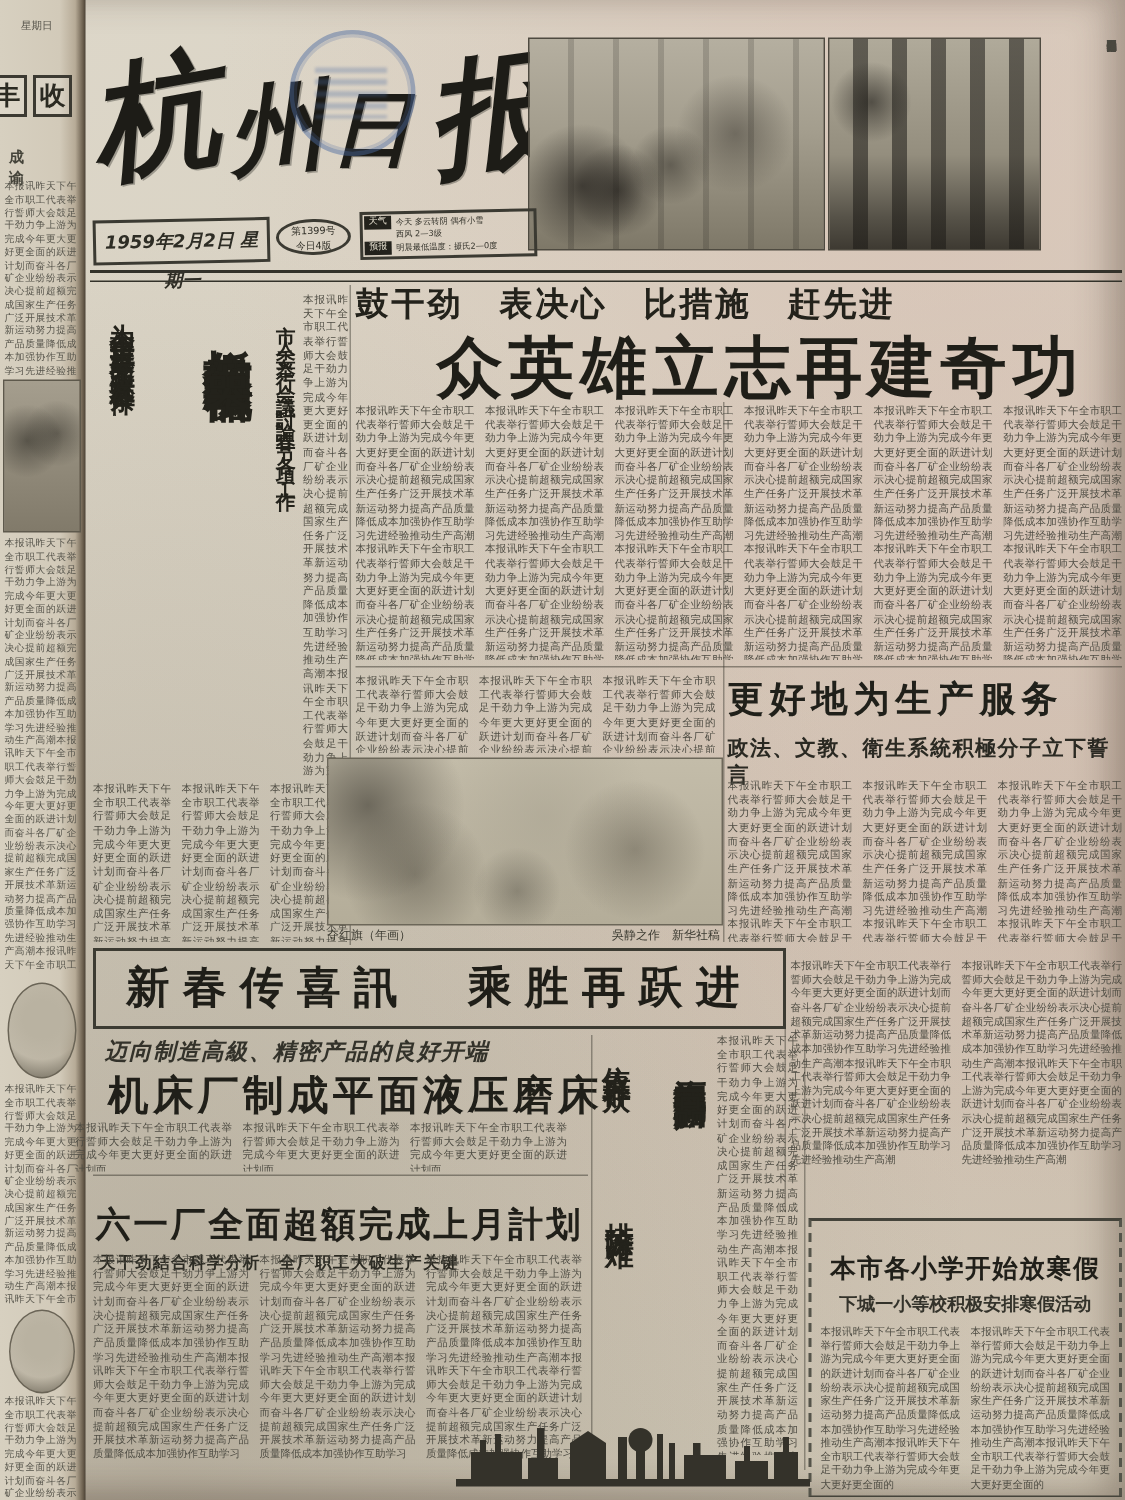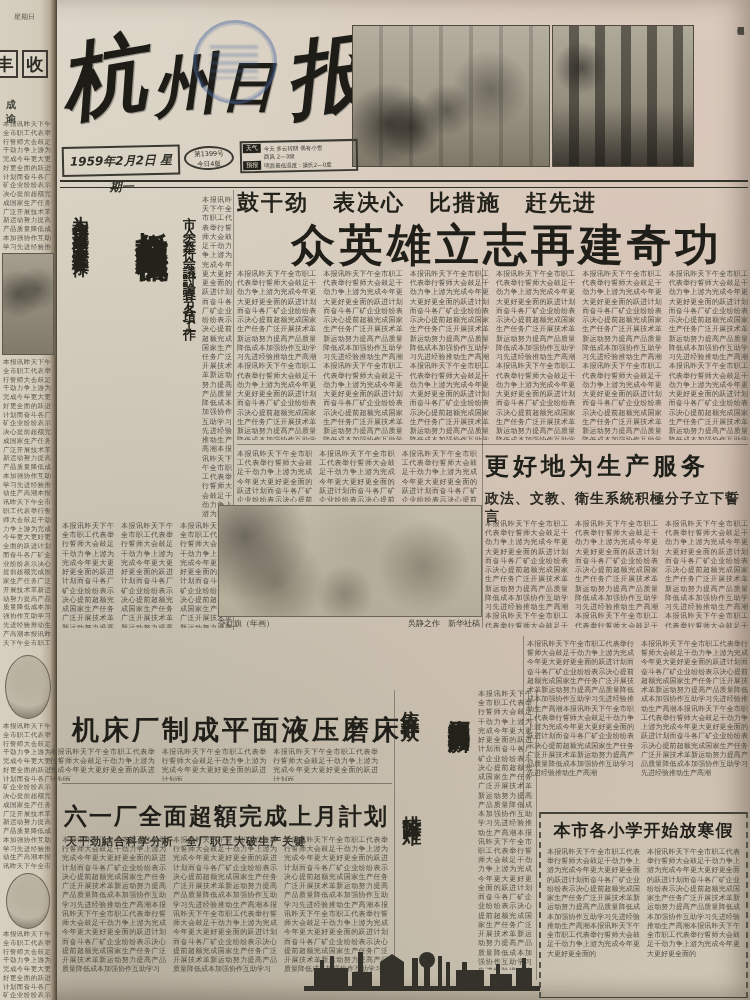--- a/index.html
+++ b/index.html
@@ -76,21 +76,21 @@
   .mk-kicker{left:70px;top:692px;width:340px;height:20px;font-size:15px;font-weight:bold;font-style:italic;color:#33322a;letter-spacing:1px;}
   .mk-head{left:72px;top:712px;width:352px;height:34px;font-size:27px;font-weight:bold;letter-spacing:3px;color:#201f19;}
   .ly-kicker{left:66px;top:786px;width:330px;height:14px;font-size:11px;font-weight:bold;color:#2c2b23;letter-spacing:1px;margin-top:48px;}
   .ly-head{left:64px;top:801px;width:334px;height:30px;font-size:23px;font-weight:bold;letter-spacing:2px;color:#201f19;}
   
   .slogan1{left:400px;top:696px;width:24px;height:95px;font-size:19px;letter-spacing:4px;}
   .slogan2{left:402px;top:800px;width:24px;height:95px;font-size:19px;letter-spacing:4px;}
   .auto-head{left:432px;top:702px;width:40px;height:275px;font-size:22px;letter-spacing:1px;line-height:1.1;}
   
   .school-box{left:539px;top:812px;width:209px;height:186px;border-top:2px solid #44433a;border-bottom:1px solid #44433a;
-     border-left:2px dashed #55544a;border-right:2px dashed #55544a;box-sizing:border-box;padding:5px 6px;}
+     border-left:2px dashed #55544a;border-right:2px dashed #55544a;box-sizing:border-box;padding:20px 6px;}
   .school-head{font-size:17px;font-weight:bold;letter-spacing:1px;text-align:center;color:#201f19;}
   .school-sub{font-size:12px;font-weight:bold;text-align:center;color:#33322a;margin-top:4px;}
   
   .illu{left:218px;top:505px;width:262px;height:110px;border:1px solid #6c6759;background:
       radial-gradient(circle at 10% 28%, rgba(55,52,44,.6), transparent 26%),
       radial-gradient(circle at 22% 70%, rgba(70,66,55,.45), transparent 22%),
       radial-gradient(circle at 48% 80%, rgba(60,57,48,.35), transparent 18%),
       radial-gradient(circle at 78% 55%, rgba(75,70,58,.4), transparent 22%),
       radial-gradient(circle at 55% 35%, rgba(170,164,146,.6), transparent 45%),
       linear-gradient(180deg,#c3bca9,#b4ad99);}
@@ -195,21 +195,25 @@
   </div>
   <div class="vr" style="left:482px;top:268px;height:360px;"></div>
   <div class="vr" style="left:523px;top:636px;height:172px;"></div>
 
   <div class="abs illu"></div>
   <div class="abs illu-captions">
     <span>夺红旗（年画）</span>
     <span>吳静之作　新华社稿</span>
   </div>
 
-
+  <div class="abs banner-box">
+    <div class="bh serif">新春传喜訊　乘胜再跃进</div>
+  </div>
+
+  <div class="abs mk-kicker serif">迈向制造高級、精密产品的良好开端</div>
   <div class="abs mk-head serif">机床厂制成平面液压磨床</div>
   <div class="abs cols" style="left:50px;top:748px;width:328px;height:33px;">
     <div class="col">本报讯昨天下午全市职工代表举行誓师大会鼓足干劲力争上游为完成今年更大更好更全面的跃进计划而</div>
     <div class="col">本报讯昨天下午全市职工代表举行誓师大会鼓足干劲力争上游为完成今年更大更好更全面的跃进计划而</div>
     <div class="col">本报讯昨天下午全市职工代表举行誓师大会鼓足干劲力争上游为完成今年更大更好更全面的跃进计划而</div>
   </div>
   <div class="hr" style="left:62px;top:783px;width:330px;"></div>
 
   <div class="abs ly-kicker">天干劲結合科学分析　全厂职工大破生产关键</div>
   <div class="abs ly-head serif">六一厂全面超額完成上月計划</div>
@@ -221,20 +225,21 @@
   <div class="vr" style="left:394px;top:690px;height:290px;"></div>
 
   <div class="abs vhead slogan1">依靠群众</div>
   <div class="abs vhead slogan2">排除万难</div>
   <div class="abs vhead auto-head serif">汽車厂提前制成三种新产品</div>
   <div class="abs col" style="left:478px;top:690px;width:54px;height:280px;">本报讯昨天下午全市职工代表举行誓师大会鼓足干劲力争上游为完成今年更大更好更全面的跃进计划而奋斗各厂矿企业纷纷表示决心提前超额完成国家生产任务广泛开展技术革新运动努力提高产品质量降低成本加强协作互助学习先进经验推动生产高潮本报讯昨天下午全市职工代表举行誓师大会鼓足干劲力争上游为完成今年更大更好更全面的跃进计划而奋斗各厂矿企业纷纷表示决心提前超额完成国家生产任务广泛开展技术革新运动努力提高产品质量降低成本加强协作互助学习先进经验推动生产高潮本报讯昨天下午全市职工代表举行誓师大会鼓足干劲力争上游为完成今年更大更好更全面的跃进计划而奋斗各厂矿企业纷纷表示决心提前超额完成国家生产任务广泛开展技术革新运动</div>
   <div class="vr" style="left:536px;top:690px;height:290px;"></div>
 
   <div class="abs school-box">
     <div class="school-head serif">本市各小学开始放寒假</div>
+    <div class="school-sub serif">下城一小等校积极安排寒假活动</div>
     <div class="cols" style="width:100%;height:112px;margin-top:6px;">
       <div class="col">本报讯昨天下午全市职工代表举行誓师大会鼓足干劲力争上游为完成今年更大更好更全面的跃进计划而奋斗各厂矿企业纷纷表示决心提前超额完成国家生产任务广泛开展技术革新运动努力提高产品质量降低成本加强协作互助学习先进经验推动生产高潮本报讯昨天下午全市职工代表举行誓师大会鼓足干劲力争上游为完成今年更大更好更全面的</div>
       <div class="col">本报讯昨天下午全市职工代表举行誓师大会鼓足干劲力争上游为完成今年更大更好更全面的跃进计划而奋斗各厂矿企业纷纷表示决心提前超额完成国家生产任务广泛开展技术革新运动努力提高产品质量降低成本加强协作互助学习先进经验推动生产高潮本报讯昨天下午全市职工代表举行誓师大会鼓足干劲力争上游为完成今年更大更好更全面的</div>
     </div>
   </div>
 
   <svg class="abs skyline" viewBox="0 0 246 56">
     <g fill="#34322a">
       <rect x="4" y="44" width="236" height="5"></rect>
       <rect x="14" y="26" width="34" height="18"></rect>

